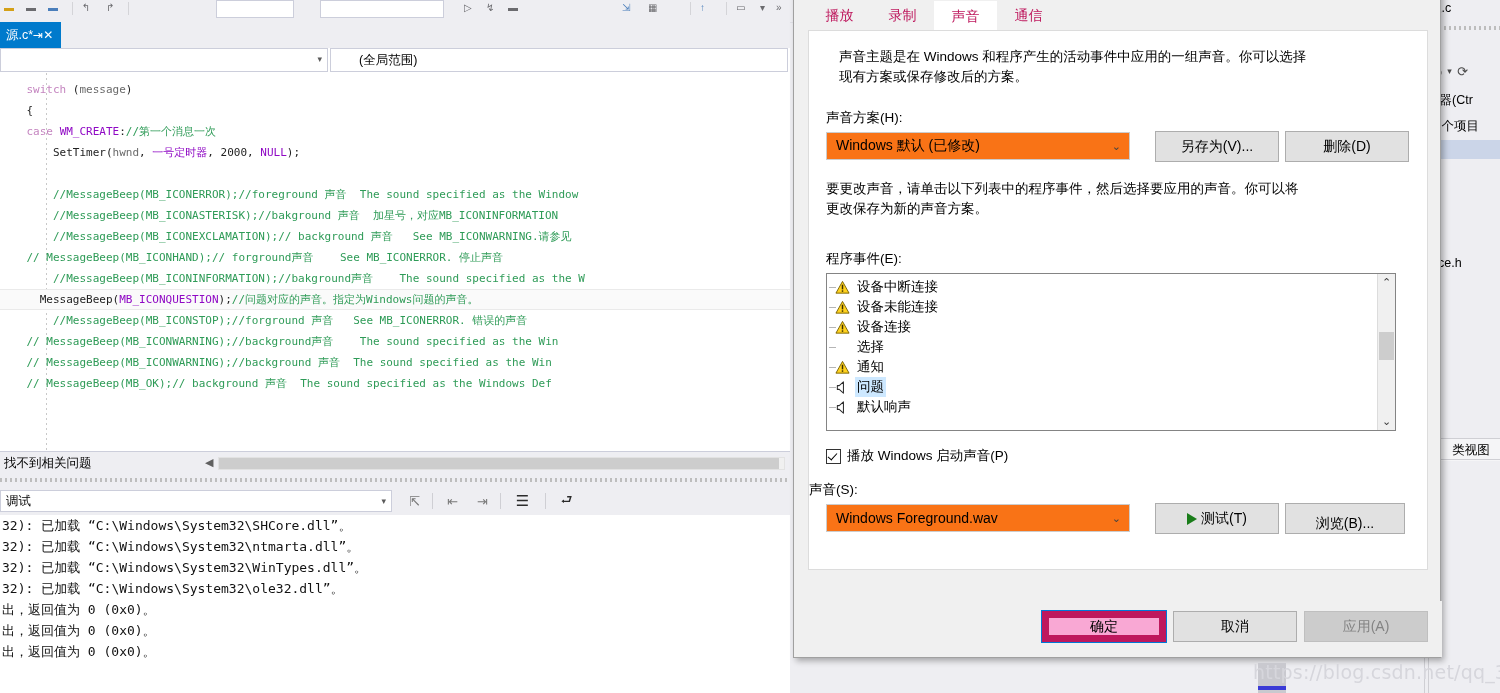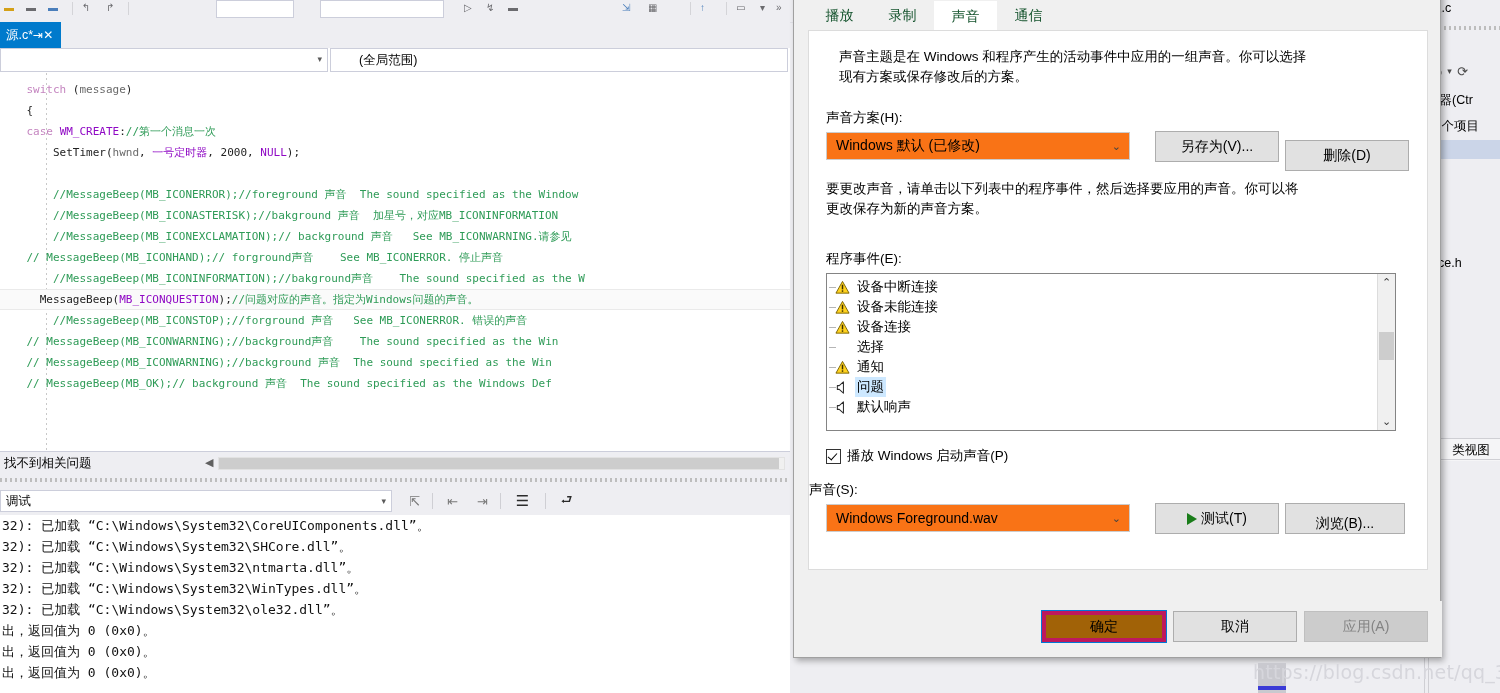--- a/index.html
+++ b/index.html
@@ -77,33 +77,33 @@
   .rp-bottab{position:absolute;left:14px;top:438px;width:62px;height:22px;background:#f5f5f7;border:1px solid #cfcfd4;
              border-bottom:none;display:flex;align-items:center;justify-content:center;font-size:12.5px;white-space:nowrap;}
   .rp-botline{position:absolute;left:0;top:459px;width:76px;height:1px;background:#cfcfd4;}
   .rp-vsplit{position:absolute;left:3px;top:0;width:1px;height:693px;background:#cfcfd4;}
 
   
   #dlg{position:absolute;left:793px;top:-24px;width:648px;height:682px;background:#f0f0f0;
        border:1px solid #a0a0a0;box-shadow:3px 3px 6px rgba(0,0,0,.30);box-sizing:border-box;}
   .dlg-tabs{position:absolute;left:0;top:24px;width:648px;height:29px;}
   .dtab{position:absolute;top:0;height:29px;box-sizing:border-box;display:flex;align-items:center;justify-content:center;
-        font-size:14px;color:#14532d;background:#f0f0f0;}
+        font-size:14px;color:#be185d;background:#f0f0f0;}
   .dtab.sel{background:#fff;height:31px;}
   .dlg-body{position:absolute;left:14px;top:53px;width:620px;height:540px;background:#fff;border:1px solid #dcdcdc;box-sizing:border-box;}
 
   .d-txt{position:absolute;font-size:13.5px;color:#000;line-height:20px;}
   .d-label{position:absolute;font-size:13.5px;color:#000;}
   .d-combo{position:absolute;height:28px;background:#f97316;border:1px solid #cccccc;box-sizing:border-box;
            display:flex;align-items:center;padding-left:9px;font-size:14px;}
   .d-combo .car{position:absolute;right:8px;top:7px;font-size:11px;color:#444;}
   .d-btn{position:absolute;height:31px;background:#e1e1e1;border:1px solid #adadad;box-sizing:border-box;
          display:flex;align-items:center;justify-content:center;gap:4px;font-size:14px;color:#000;}
   .d-btn.disabled{background:#cccccc;border-color:#bfbfbf;color:#838383;}
-  .d-btn.default{background:#a16207;border:4px solid #be185d;outline:1px solid #0078d7;}
+  .d-btn.default{background:#f9a8d4;border:7px solid #be185d;outline:1px solid #0078d7;}
 
   .d-list{position:absolute;left:17px;top:242px;width:570px;height:158px;background:#fff;border:1px solid #848484;box-sizing:border-box;overflow:hidden;}
   .li{height:20px;line-height:20px;display:flex;align-items:center;gap:5px;padding-left:8px;font-size:13.5px;white-space:nowrap;position:relative;}
   .li .tick{position:absolute;left:2px;top:10px;width:7px;height:1px;background:#b5b5b5;}
   .li .name{padding:0 2px;}
   .li.sel .name{background:#cde8ff;}
   .ico{width:15px;height:15px;flex:0 0 15px;display:inline-block;position:relative;}
 
   .lscroll{position:absolute;right:0;top:0;width:17px;height:156px;background:#f0f0f0;border-left:1px solid #dcdcdc;}
   .lscroll .arr{position:absolute;left:0;width:17px;height:17px;display:flex;align-items:center;justify-content:center;
@@ -210,21 +210,20 @@
     <div class="obtn" style="left:442px;">⇤</div>
     <div class="obtn" style="left:472px;">⇥</div>
     <div class="ovs" style="left:500px;"></div>
     <div class="obtn on" style="left:512px;font-size:15px;">☰</div>
     <div class="ovs" style="left:545px;"></div>
     <div class="obtn on" style="left:556px;">⮐</div>
   </div>
 
   <div class="outpane">
     <div id="outlines">
-        <div class="ol">32): 已加载 “C:\Windows\System32\CoreUIComponents.dll”。</div>
         <div class="ol">32): 已加载 “C:\Windows\System32\SHCore.dll”。</div>
         <div class="ol">32): 已加载 “C:\Windows\System32\ntmarta.dll”。</div>
         <div class="ol">32): 已加载 “C:\Windows\System32\WinTypes.dll”。</div>
         <div class="ol">32): 已加载 “C:\Windows\System32\ole32.dll”。</div>
         <div class="ol">出，返回值为 0 (0x0)。</div>
         <div class="ol">出，返回值为 0 (0x0)。</div>
         <div class="ol">出，返回值为 0 (0x0)。</div>
       </div>
   </div>
 
@@ -280,21 +279,21 @@
 
     <div class="d-label" style="left:17px;top:78px;">声音方案(H):</div>
 
     <div class="d-combo" style="left:17px;top:101px;width:304px;">
       <span>Windows 默认 (已修改)</span>
       <span class="car">⌄</span>
     </div>
     <div class="d-btn" style="left:346px;top:100px;width:124px;">
       <span>另存为(V)...</span>
     </div>
-    <div class="d-btn" style="left:476px;top:100px;width:124px;margin-top:9px;">
+    <div class="d-btn" style="left:476px;top:100px;width:124px;">
       <span>删除(D)</span>
     </div>
 
     <div class="d-txt" style="left:17px;top:148px;width:580px;white-space:pre-line;">要更改声音，请单击以下列表中的程序事件，然后选择要应用的声音。你可以将
 更改保存为新的声音方案。</div>
 
     <div class="d-label" style="left:17px;top:219px;">程序事件(E):</div>
 
     <div class="d-list">
       <div id="evlist" style="padding-top:3px;">

